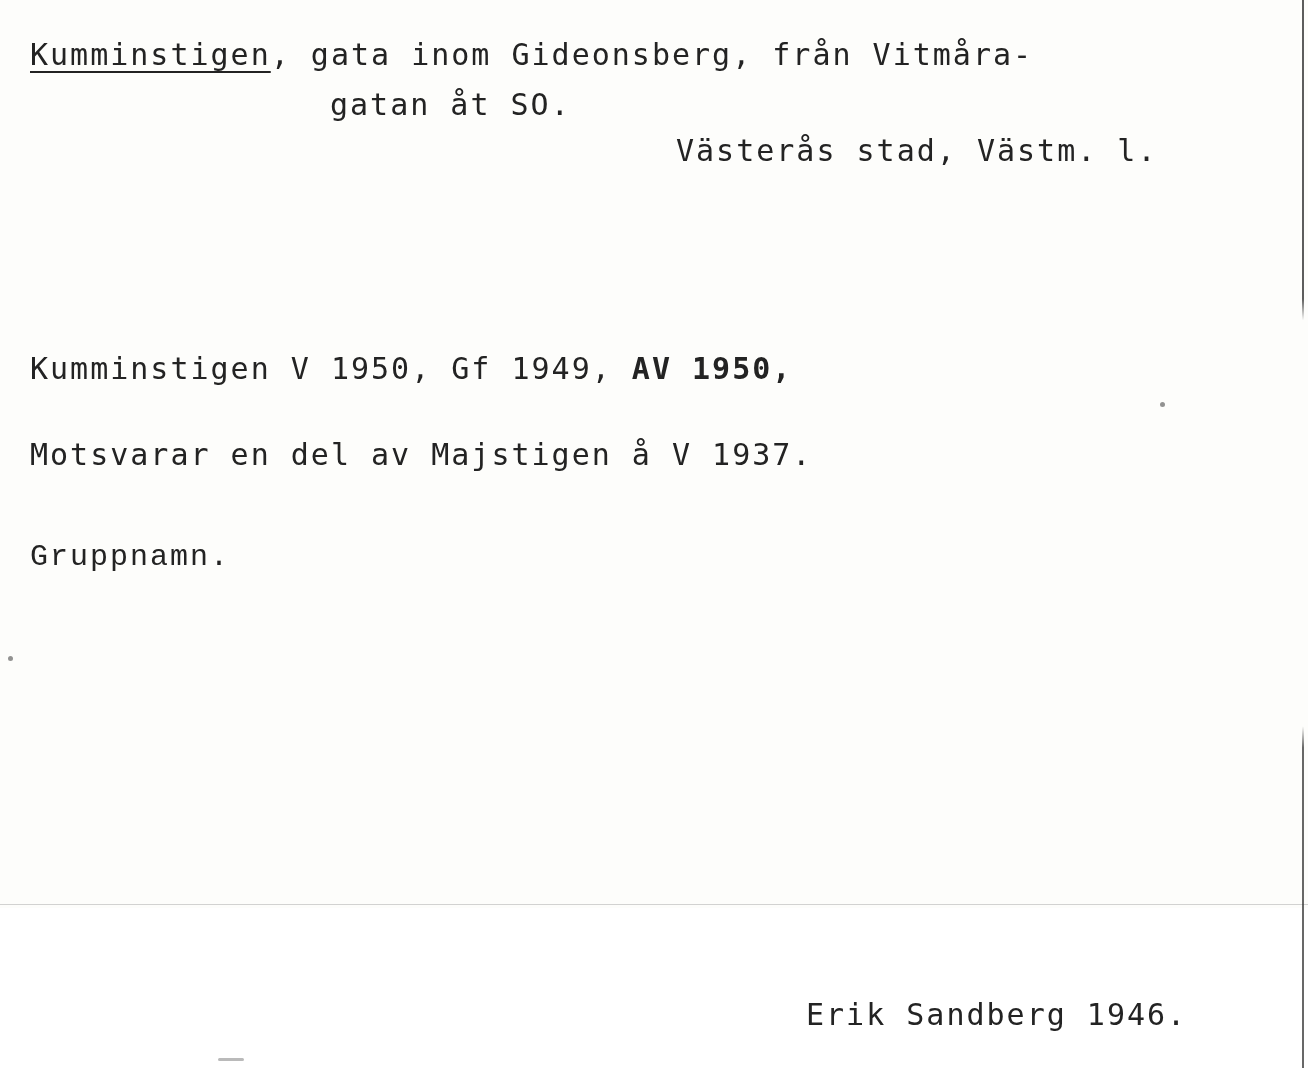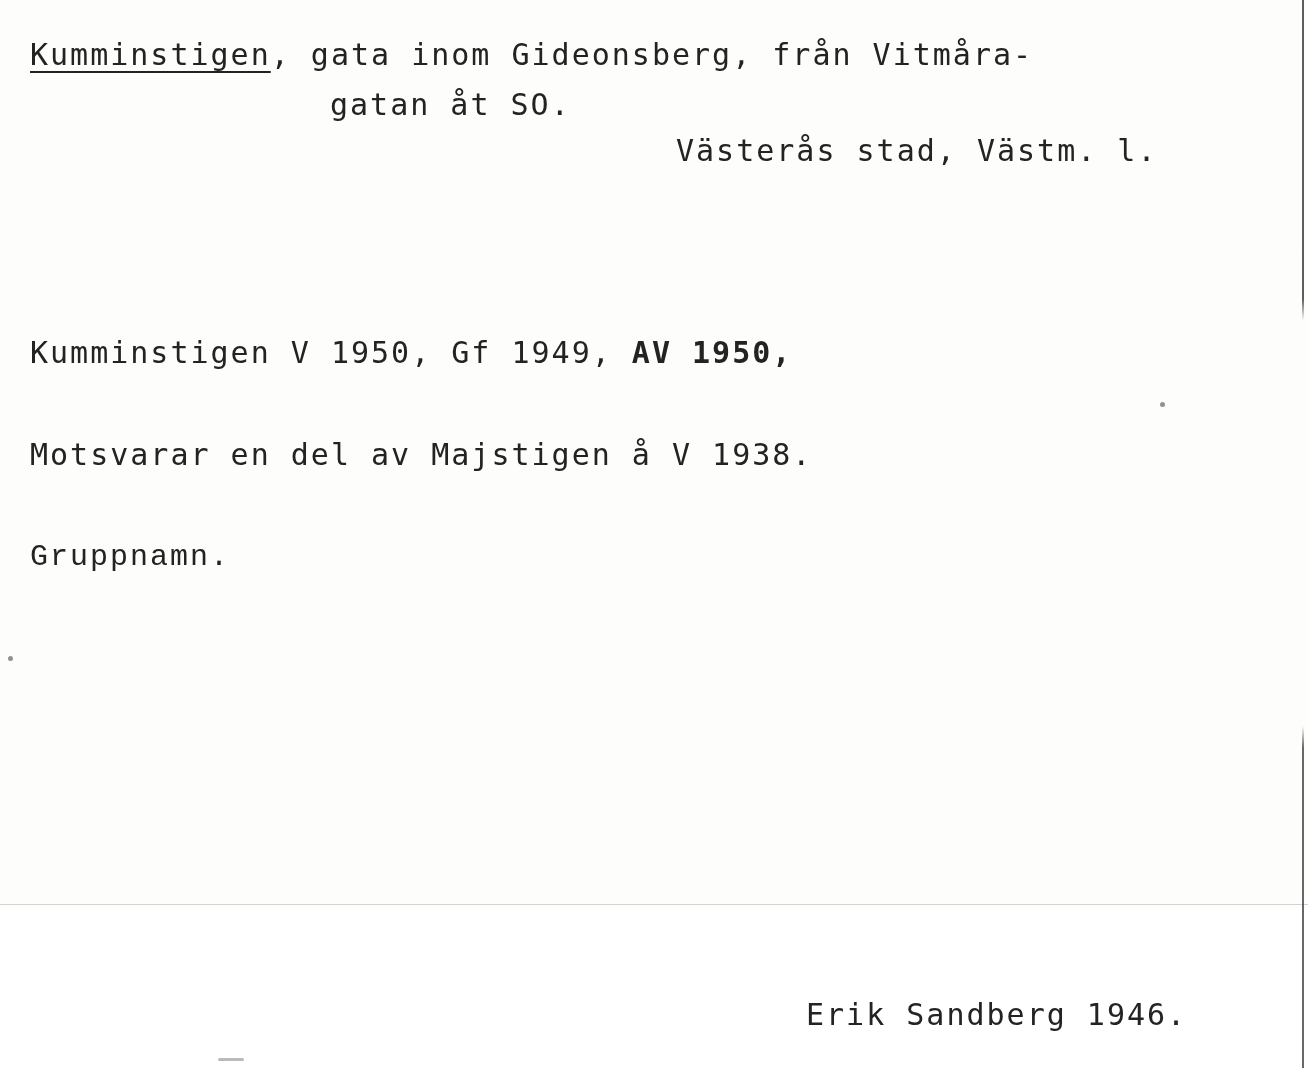--- a/index.html
+++ b/index.html
@@ -72,21 +72,21 @@
 
   .bold-ink {
     font-weight: bold;
   }
 
   
   #line-head      { left: 30px;  top: 40px;  }
   #line-head-cont { left: 330px; top: 90px;  }
   #line-place     { left: 676px; top: 136px; }
 
-  #line-forms     { left: 30px;  top: 338px; }
+  #line-forms     { left: 30px;  top: 354px; }
   #line-motsvarar { left: 30px;  top: 440px; }
   #line-grupp     { left: 30px;  top: 542px; font-family: Liberation Mono, monospace; }
 
   #line-signature { left: 806px; top: 1000px; }
 </style>
 </head>
 <body>
 
 <div class="card">
 
@@ -98,19 +98,19 @@
   <div class="speck" style="left:218px; top:1058px; width:26px; height:3px; border-radius:2px; opacity:.35;"></div>
 
   <div class="typed" id="line-head"><span class="headword">Kumminstigen</span><span>, gata inom Gideonsberg, från Vitmåra-</span></div>
 
   <div class="typed" id="line-head-cont">gatan åt SO.</div>
 
   <div class="typed" id="line-place">Västerås stad, Västm. l.</div>
 
   <div class="typed" id="line-forms"><span>Kumminstigen V 1950, Gf 1949, </span><span class="bold-ink">AV 1950,</span></div>
 
-  <div class="typed" id="line-motsvarar">Motsvarar en del av Majstigen å V 1938.</div>
+  <div class="typed" id="line-motsvarar">Motsvarar en del av Majstigen å V 1937.</div>
 
   <div class="typed" id="line-grupp">Gruppnamn.</div>
 
   <div class="typed" id="line-signature">Erik Sandberg 1946.</div>
 
 </div>
 
 </body></html>

